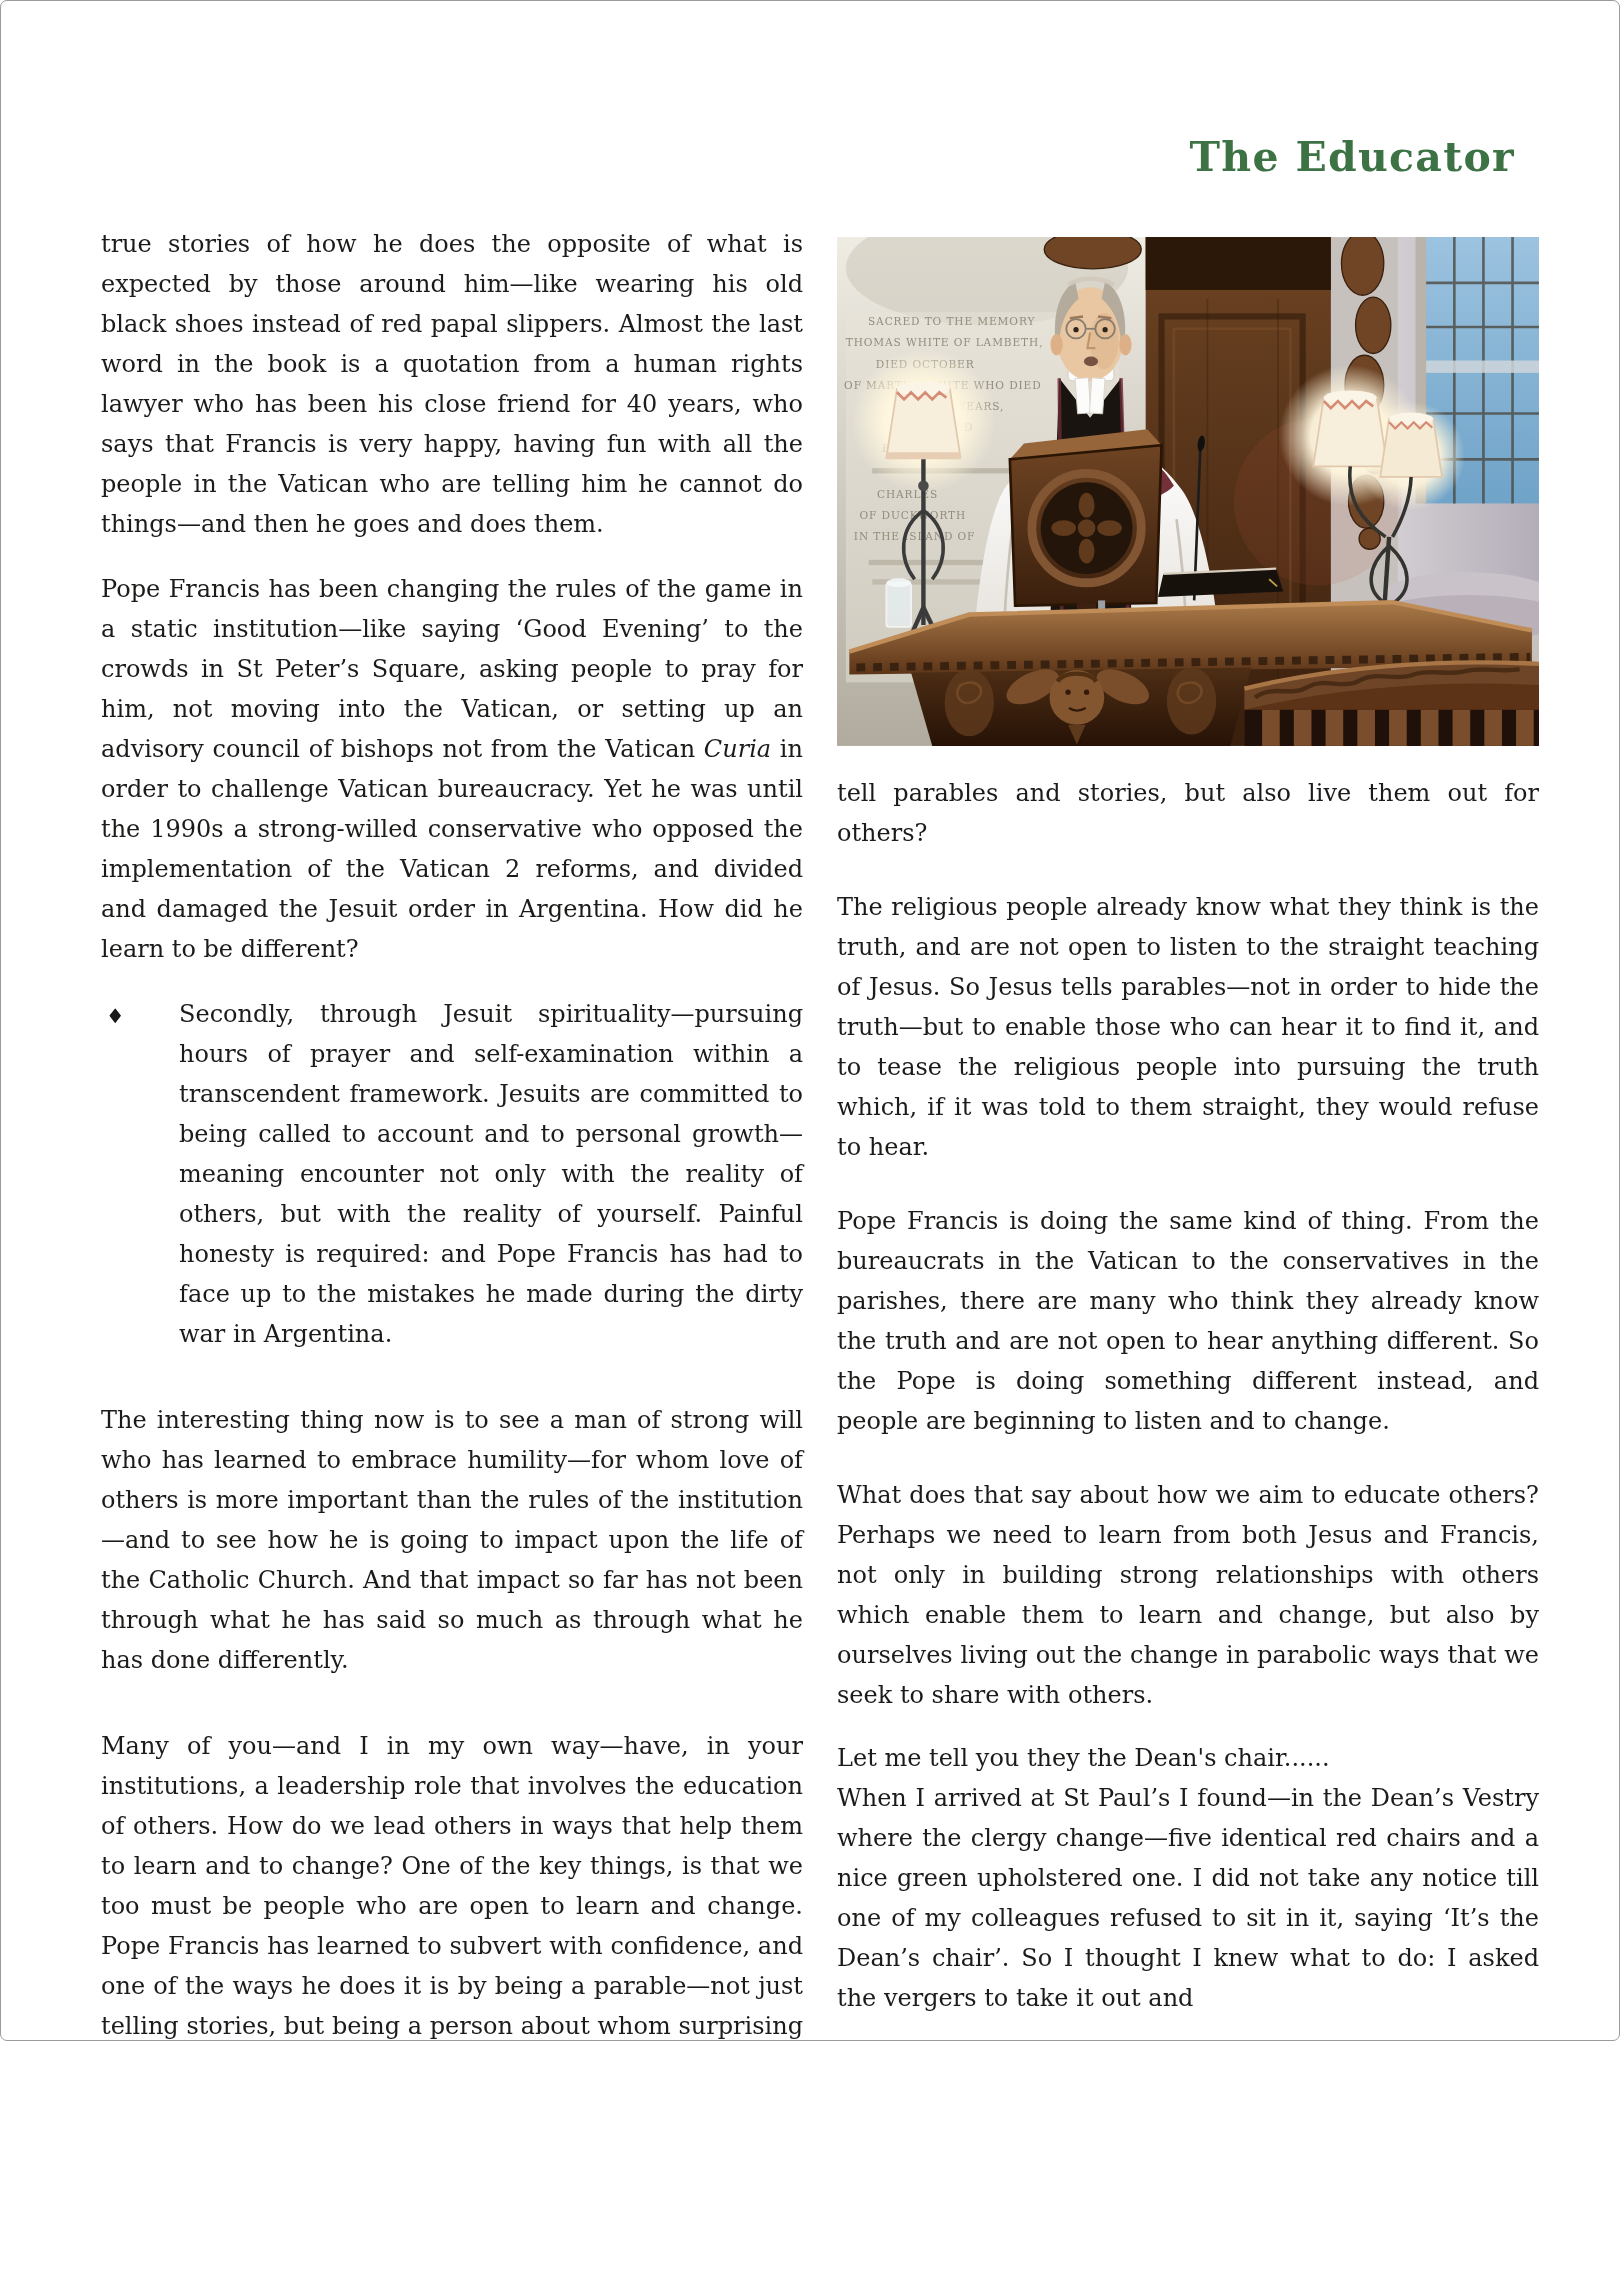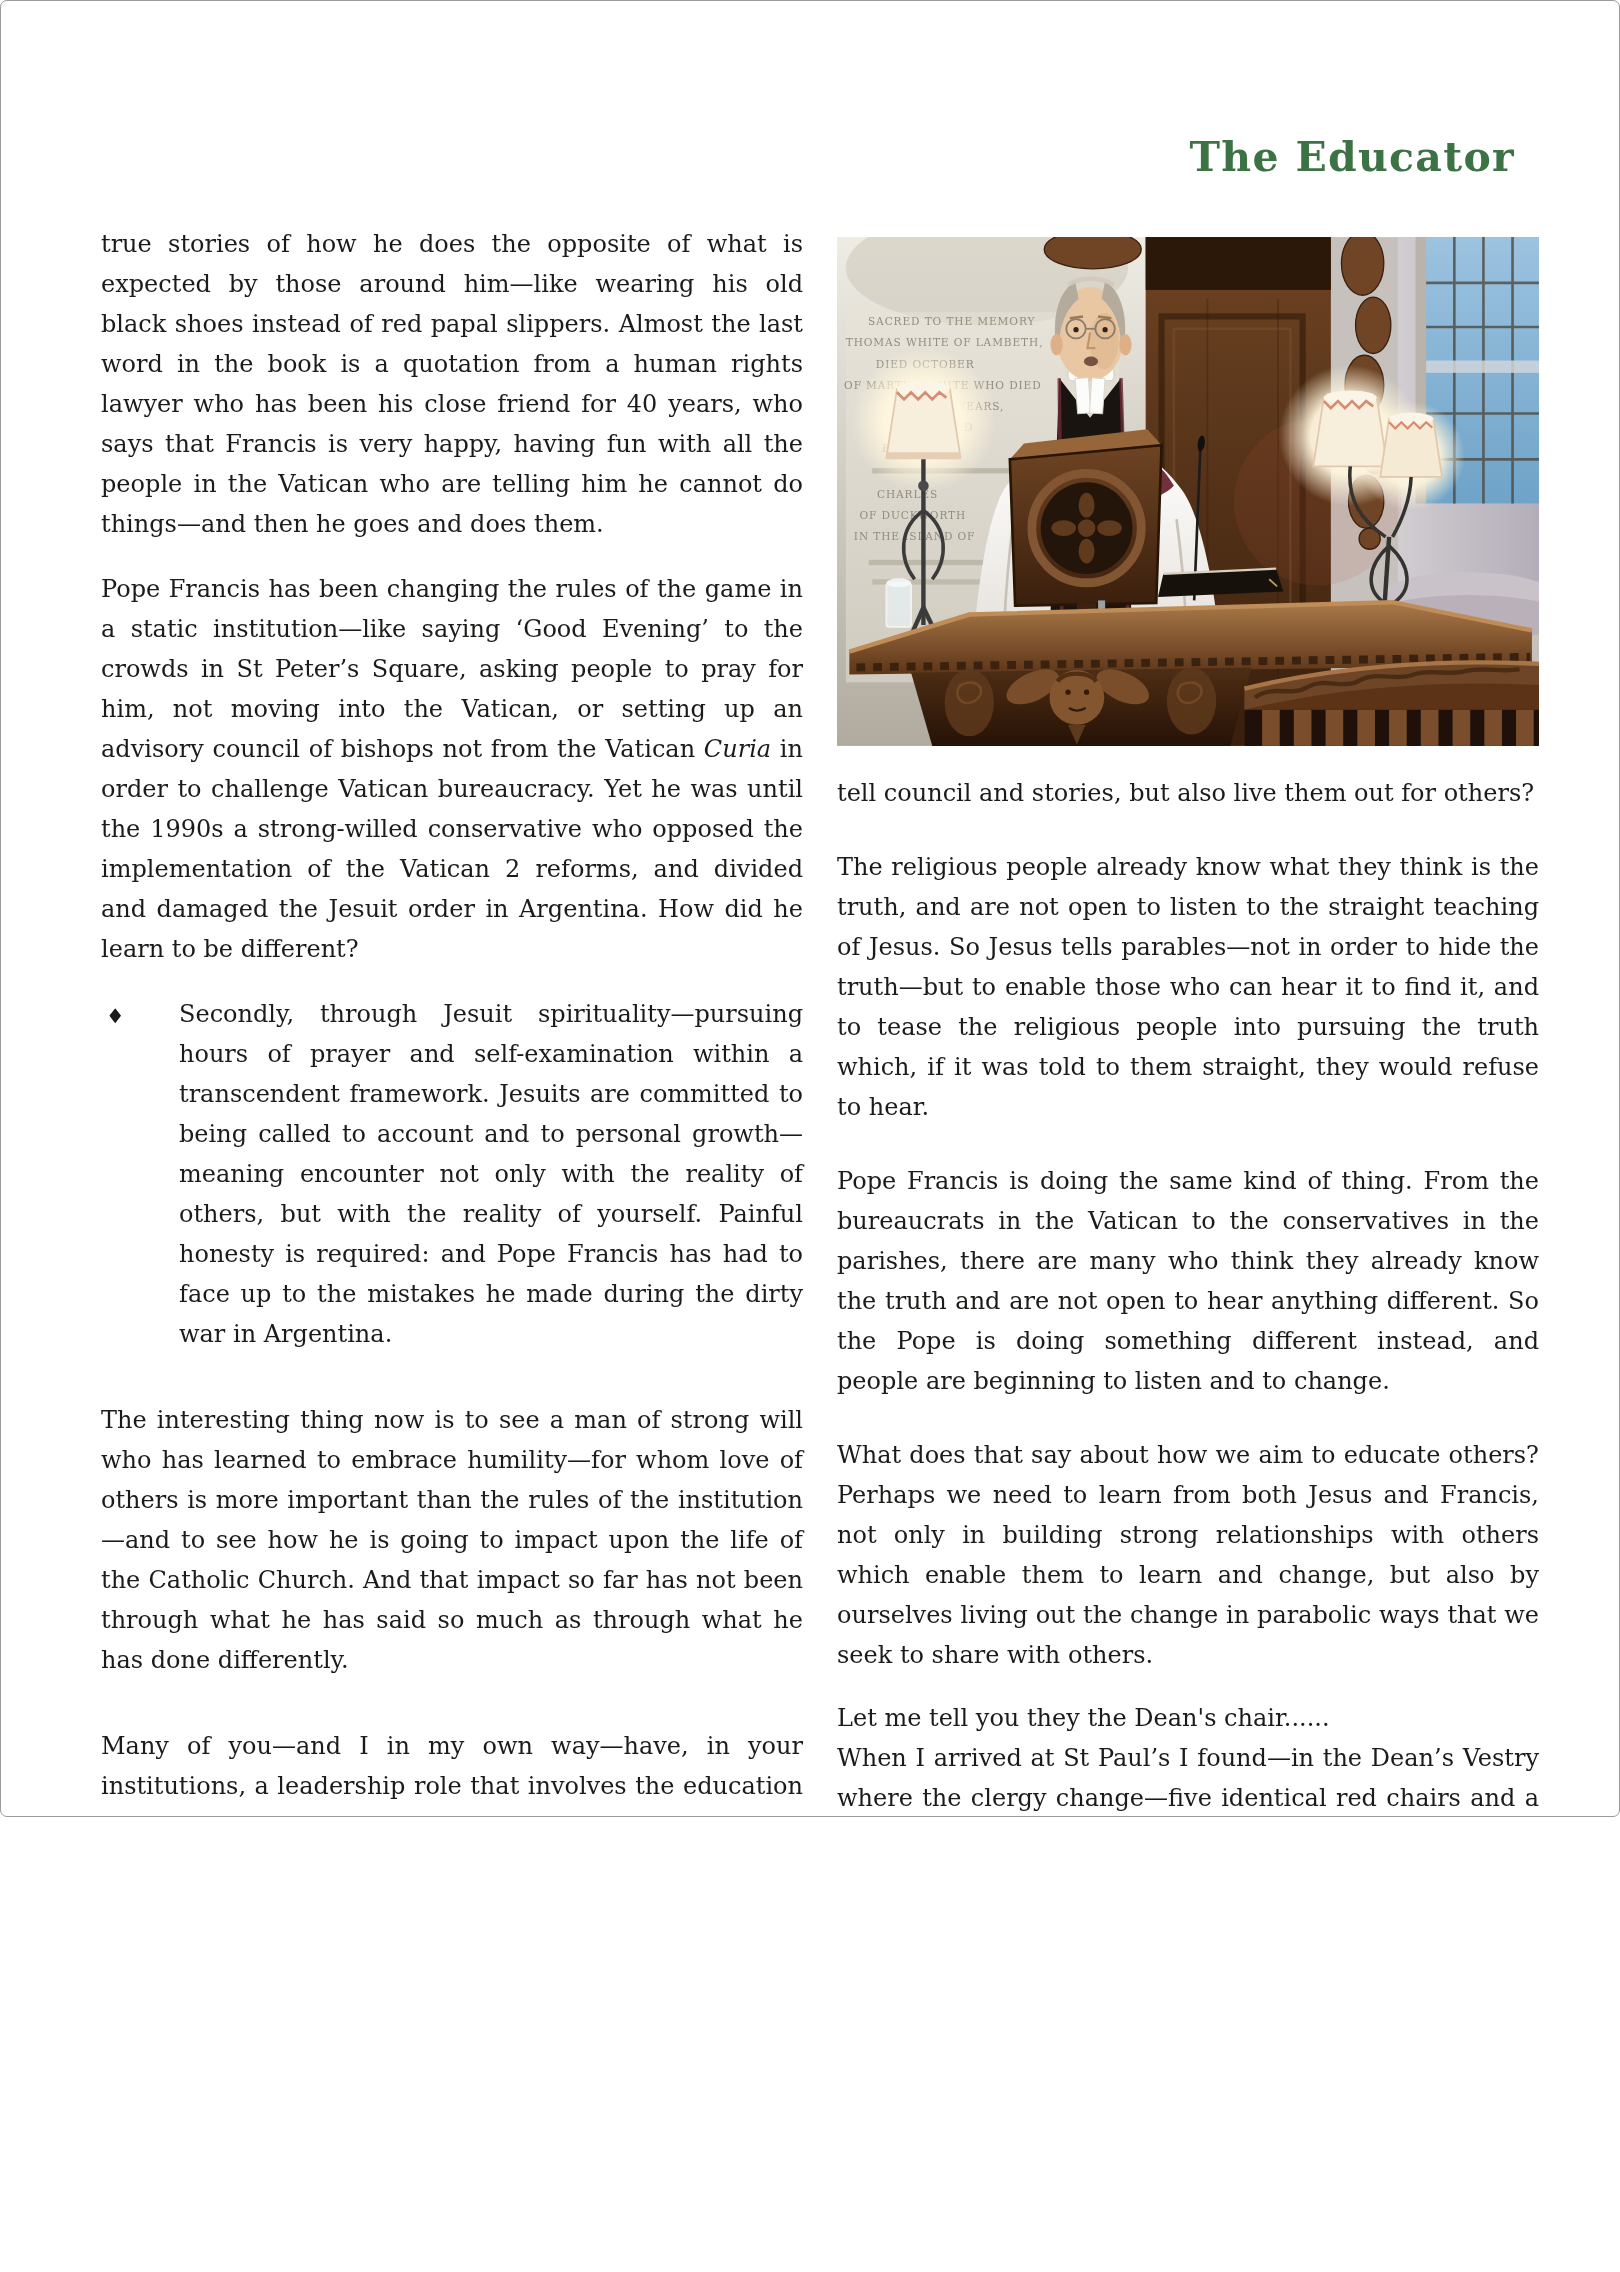--- a/index.html
+++ b/index.html
@@ -1,18 +1,18 @@
 <!DOCTYPE html>
 <html lang="en" style="font-size:14px"><head>
 <meta charset="utf-8">
 <style>
   html,body { margin:0; padding:0; background:#ffffff; }
   .page {
     position:relative;
-    width:1620px; height:1817px;
+    width:1620px; height:2041px;
     box-sizing:border-box;
     background:#ffffff;
     border:1.8px solid #9a9a9a;
     border-radius:7px;
     overflow:hidden;
     font-family:"DejaVu Serif","Liberation Serif",serif;
     color:#1c1b19;
   }
   .title {
     position:absolute;
@@ -322,21 +322,21 @@
             <rect x="662" y="536" width="20" height="41"></rect>
             <rect x="698" y="536" width="20" height="41"></rect>
             <rect x="734" y="536" width="20" height="41"></rect>
             <rect x="770" y="536" width="20" height="41"></rect>
           </g>
           <path d="M462,512 C560,488 680,478 796,484" stroke="#a87646" stroke-width="5" fill="none"></path>
         </g>
       </svg>
     </figure>
 
-    <p class="para r-gap">tell council and stories, but also live them out for others?</p>
+    <p class="para r-gap">tell parables and stories, but also live them out for others?</p>
     <p class="para r-gap">The religious people already know what they think is the truth, and are not open to listen to the straight teaching of Jesus. So Jesus tells parables—not in order to hide the truth—but to enable those who can hear it to find it, and to tease the religious people into pursuing the truth which, if it was told to them straight, they would refuse to hear.</p>
     <p class="para r-gap">Pope Francis is doing the same kind of thing. From the bureaucrats in the Vatican to the conservatives in the parishes, there are many who think they already know the truth and are not open to hear anything different. So the Pope is doing something different instead, and people are beginning to listen and to change.</p>
     <p class="para sm-gap">What does that say about how we aim to educate others? Perhaps we need to learn from both Jesus and Francis, not only in building strong relationships with others which enable them to learn and change, but also by ourselves living out the change in parabolic ways that we seek to share with others.</p>
     <p class="para no-gap">Let me tell you they the Dean's chair......</p>
     <p class="para no-gap">When I arrived at St Paul’s I found—in the Dean’s Vestry where the clergy change—five identical red chairs and a nice green upholstered one. I did not take any notice till one of my colleagues refused to sit in it, saying ‘It’s the Dean’s chair’. So I thought I knew what to do: I asked the vergers to take it out and</p>
   </div>
 
   <div class="page-number">Page 6</div>
 
 </div>

